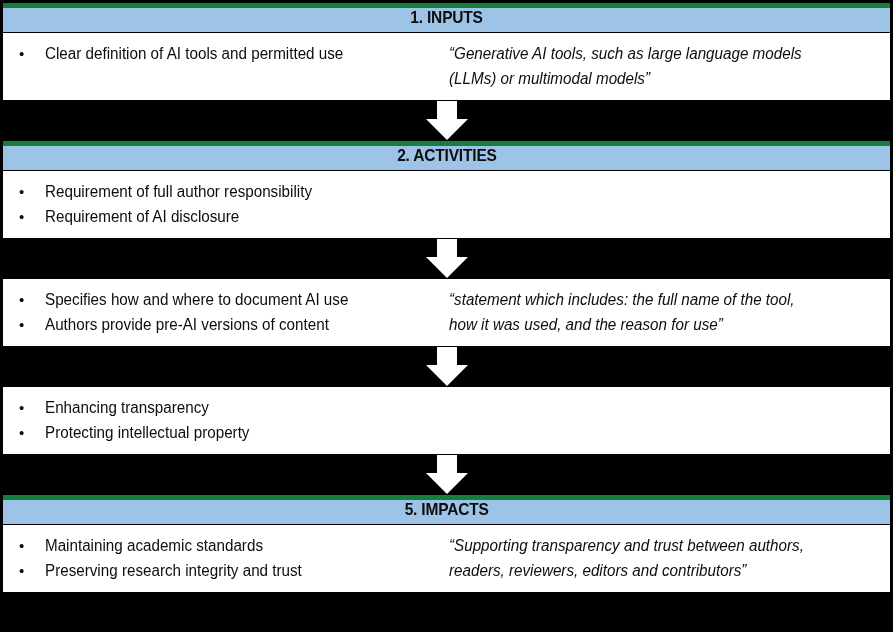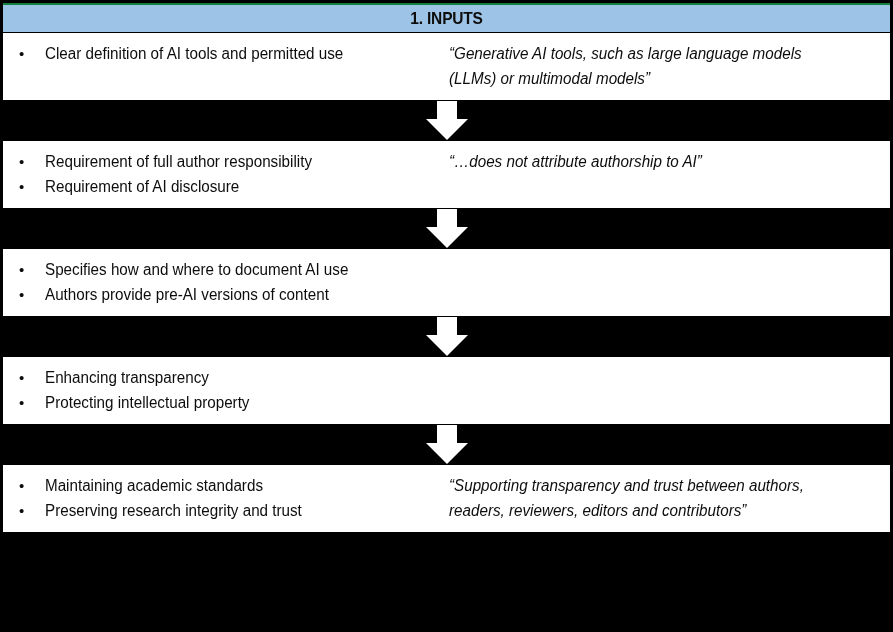--- a/index.html
+++ b/index.html
@@ -19,25 +19,25 @@
     border: 3px solid #000000;
     overflow: hidden;
   }
   .stage {
     position: relative;
     width: 100%;
     box-sizing: border-box;
   }
   .stage-header {
     background: #9dc3e6;
-    border-top: 2px solid #15803d;
+    border-top: 5px solid #15803d;
     border-bottom: 1px solid #000000;
     height: 30px;
     display: flex;
-    align-items: center;
+    align-items: flex-start;
     justify-content: center;
     box-sizing: border-box;
   }
   .stage-title {
     font-size: 16.5px;
     font-weight: bold;
     color: #0d0d0d;
     letter-spacing: -0.2px;
     transform: scaleX(0.94);
     white-space: nowrap;
@@ -131,53 +131,57 @@
         </div>
     </div>
     <div class="connector">
       <svg width="48" height="40" viewBox="0 0 48 40">
         <polygon points="14,0 34,0 34,18 45,18 24,39 3,18 14,18" fill="#ffffff"></polygon>
       </svg>
     </div>
   </div>
 
   <div class="stage">
+    <div class="stage-header">
+      <div class="stage-title">2. ACTIVITIES</div>
+    </div>
     <div class="stage-body">
       <div class="col-bullets">
           <div class="bullet-row">
             <span class="bullet-dot">•</span>
             <span class="bullet-text">Requirement of full author responsibility</span>
           </div>
           <div class="bullet-row">
             <span class="bullet-dot">•</span>
             <span class="bullet-text">Requirement of AI disclosure</span>
           </div>
         </div>
+    </div>
+    <div class="connector">
+      <svg width="48" height="40" viewBox="0 0 48 40">
+        <polygon points="14,0 34,0 34,18 45,18 24,39 3,18 14,18" fill="#ffffff"></polygon>
+      </svg>
+    </div>
+  </div>
+
+  <div class="stage">
+    <div class="stage-body">
+      <div class="col-bullets">
+          <div class="bullet-row">
+            <span class="bullet-dot">•</span>
+            <span class="bullet-text">Specifies how and where to document AI use</span>
+          </div>
+          <div class="bullet-row">
+            <span class="bullet-dot">•</span>
+            <span class="bullet-text">Authors provide pre-AI versions of content</span>
+          </div>
+        </div>
       <div class="col-quote">
-          <div class="quote-line">“…does not attribute authorship to AI”</div>
-        </div>
-    </div>
-    <div class="connector">
-      <svg width="48" height="40" viewBox="0 0 48 40">
-        <polygon points="14,0 34,0 34,18 45,18 24,39 3,18 14,18" fill="#ffffff"></polygon>
-      </svg>
-    </div>
-  </div>
-
-  <div class="stage">
-    <div class="stage-body">
-      <div class="col-bullets">
-          <div class="bullet-row">
-            <span class="bullet-dot">•</span>
-            <span class="bullet-text">Specifies how and where to document AI use</span>
-          </div>
-          <div class="bullet-row">
-            <span class="bullet-dot">•</span>
-            <span class="bullet-text">Authors provide pre-AI versions of content</span>
-          </div>
+          <div class="quote-line">“statement which includes: the full name of the tool,</div>
+          <div class="quote-line">how it was used, and the reason for use”</div>
         </div>
     </div>
     <div class="connector">
       <svg width="48" height="40" viewBox="0 0 48 40">
         <polygon points="14,0 34,0 34,18 45,18 24,39 3,18 14,18" fill="#ffffff"></polygon>
       </svg>
     </div>
   </div>
 
   <div class="stage">
@@ -194,20 +198,23 @@
         </div>
     </div>
     <div class="connector">
       <svg width="48" height="40" viewBox="0 0 48 40">
         <polygon points="14,0 34,0 34,18 45,18 24,39 3,18 14,18" fill="#ffffff"></polygon>
       </svg>
     </div>
   </div>
 
   <div class="stage">
+    <div class="stage-header">
+      <div class="stage-title">5. IMPACTS</div>
+    </div>
     <div class="stage-body">
       <div class="col-bullets">
           <div class="bullet-row">
             <span class="bullet-dot">•</span>
             <span class="bullet-text">Maintaining academic standards</span>
           </div>
           <div class="bullet-row">
             <span class="bullet-dot">•</span>
             <span class="bullet-text">Preserving research integrity and trust</span>
           </div>

